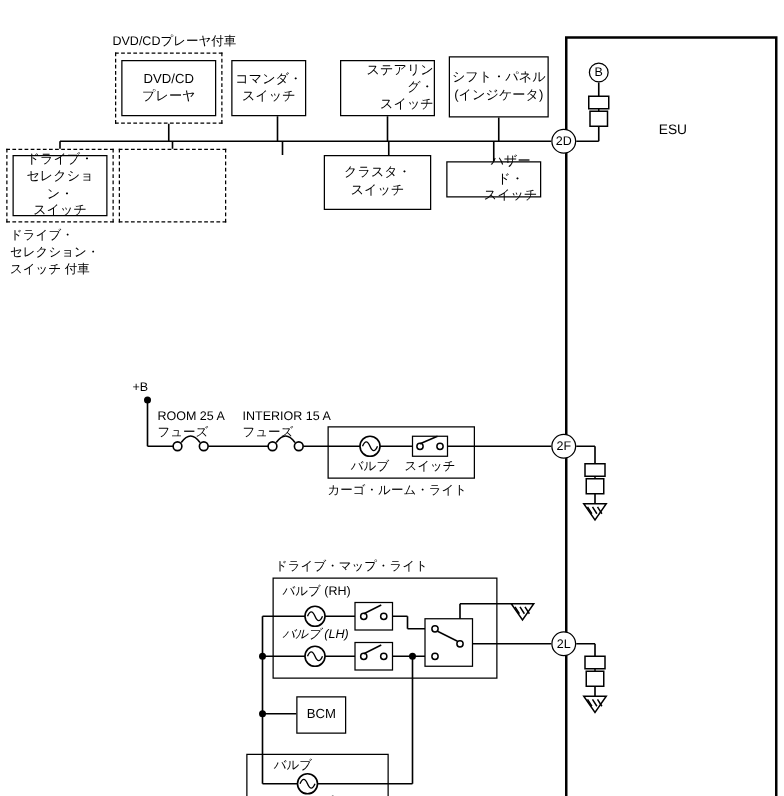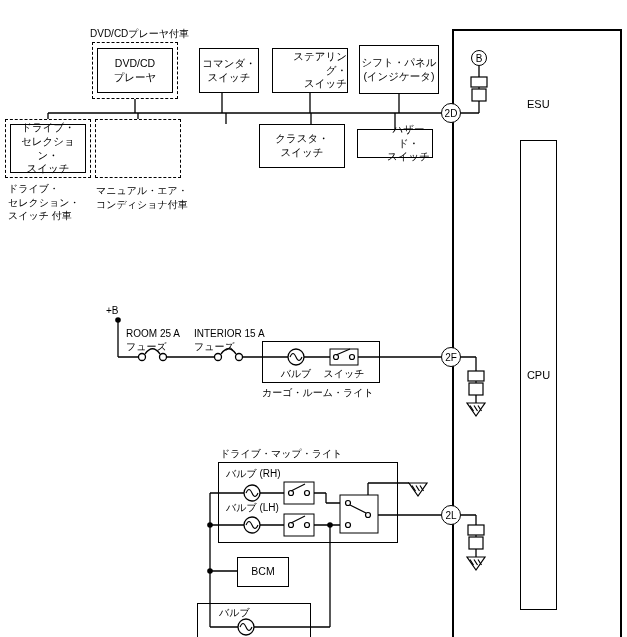--- a/index.html
+++ b/index.html
@@ -31,69 +31,66 @@
 </head>
 <body>
 
 <div class="diagram">
 
   <div class="note" style="left:90px; top:2px;">DVD/CDプレーヤ付車</div>
 
   <div class="dashed" style="left:92px; top:17px; width:86px; height:57px;"></div>
   <div class="box" style="left:97px; top:23px; width:76px; height:45px;">DVD/CD
 プレーヤ</div>
-  <div class="box" style="left:199px; top:23px; width:60px; height:45px;">コマンダ・
+  <div class="box" style="left:185px; top:23px; width:60px; height:45px;">コマンダ・
 スイッチ</div>
   <div class="box" style="left:272px; top:23px; width:76px; height:45px;text-align:right;">ステアリング・
 スイッチ</div>
   <div class="box" style="left:359px; top:20px; width:80px; height:49px;">シフト・パネル
 (インジケータ)</div>
 
   <div class="dashed" style="left:5px; top:94px; width:86px; height:59px;"></div>
   <div class="box" style="left:10px; top:99px; width:76px; height:49px;">ドライブ・
 セレクション・
 スイッチ</div>
   <div class="dashed" style="left:95px; top:94px; width:86px; height:59px;"></div>
   <div class="box" style="left:259px; top:99px; width:86px; height:44px;">クラスタ・
 スイッチ</div>
   <div class="box" style="left:357px; top:104px; width:76px; height:29px;padding-left:27px;">ハザード・
 スイッチ</div>
 
   <div class="note" style="left:8px; top:157px;">ドライブ・
 セレクション・
 スイッチ 付車</div>
-  <div class="note" style="left:96px; top:159px;">マニュアル・エア・
-コンディショナ付車</div>
 
   <div class="bigbox" style="left:452px; top:4px; width:170px; height:628px;"></div>
   <div class="lbl" style="left:527px; top:72px; font-size:11px;">ESU</div>
-  <div class="innerbox" style="left:520px; top:115px; width:37px; height:470px;">CPU</div>
   <div class="node" style="left:471px; top:25px; width:16px; height:16px;">B</div>
 
   <div class="node" style="left:441px; top:78px; width:20px; height:20px;">2D</div>
   <div class="node" style="left:441px; top:322px; width:20px; height:20px;">2F</div>
   <div class="node" style="left:441px; top:480px; width:20px; height:20px;">2L</div>
 
   <div class="lbl" style="left:106px; top:279px;">+B</div>
   <div class="lbl" style="left:126px; top:302px;">ROOM 25 A
 フューズ</div>
   <div class="lbl" style="left:194px; top:302px;">INTERIOR 15 A
 フューズ</div>
 
   <div class="box" style="left:262px; top:316px; width:118px; height:42px; background:transparent;"></div>
   <div class="lbl ctr" style="left:272px; top:342px; width:48px;">バルブ</div>
   <div class="lbl ctr" style="left:322px; top:342px; width:44px;">スイッチ</div>
   <div class="lbl" style="left:262px; top:361px;">カーゴ・ルーム・ライト</div>
 
   <div class="lbl" style="left:220px; top:422px;">ドライブ・マップ・ライト</div>
   <div class="box" style="left:218px; top:437px; width:180px; height:81px; background:transparent;"></div>
   <div class="lbl" style="left:226px; top:442px;">バルブ (RH)</div>
-  <div class="lbl" style="left:226px; top:476px;">バルブ (LH)</div>
-
-  <div class="box" style="left:237px; top:532px; width:52px; height:30px;">BCM</div>
+  <div class="lbl" style="left:226px; top:476px;font-style:italic;">バルブ (LH)</div>
+
+  <div class="box" style="left:237px; top:532px; width:40px; height:30px;">BCM</div>
 
   <div class="box" style="left:197px; top:578px; width:114px; height:49px; background:transparent;"></div>
   <div class="lbl" style="left:219px; top:581px;">バルブ</div>
   <div class="lbl" style="left:206px; top:611px;">リヤ・マップ・ライト</div>
 
   <svg class="wires" width="627" height="637" viewBox="0 0 627 637">
     <g stroke="#000" stroke-width="1.3" fill="none">
 
       <path d="M135,74 V88 M222,68 V88 M310,68 V88 M399,69 V88"></path>
       <path d="M48,88 V94 M138,88 V94 M226,88 V99 M311,88 V99 M395,88 V104"></path>

